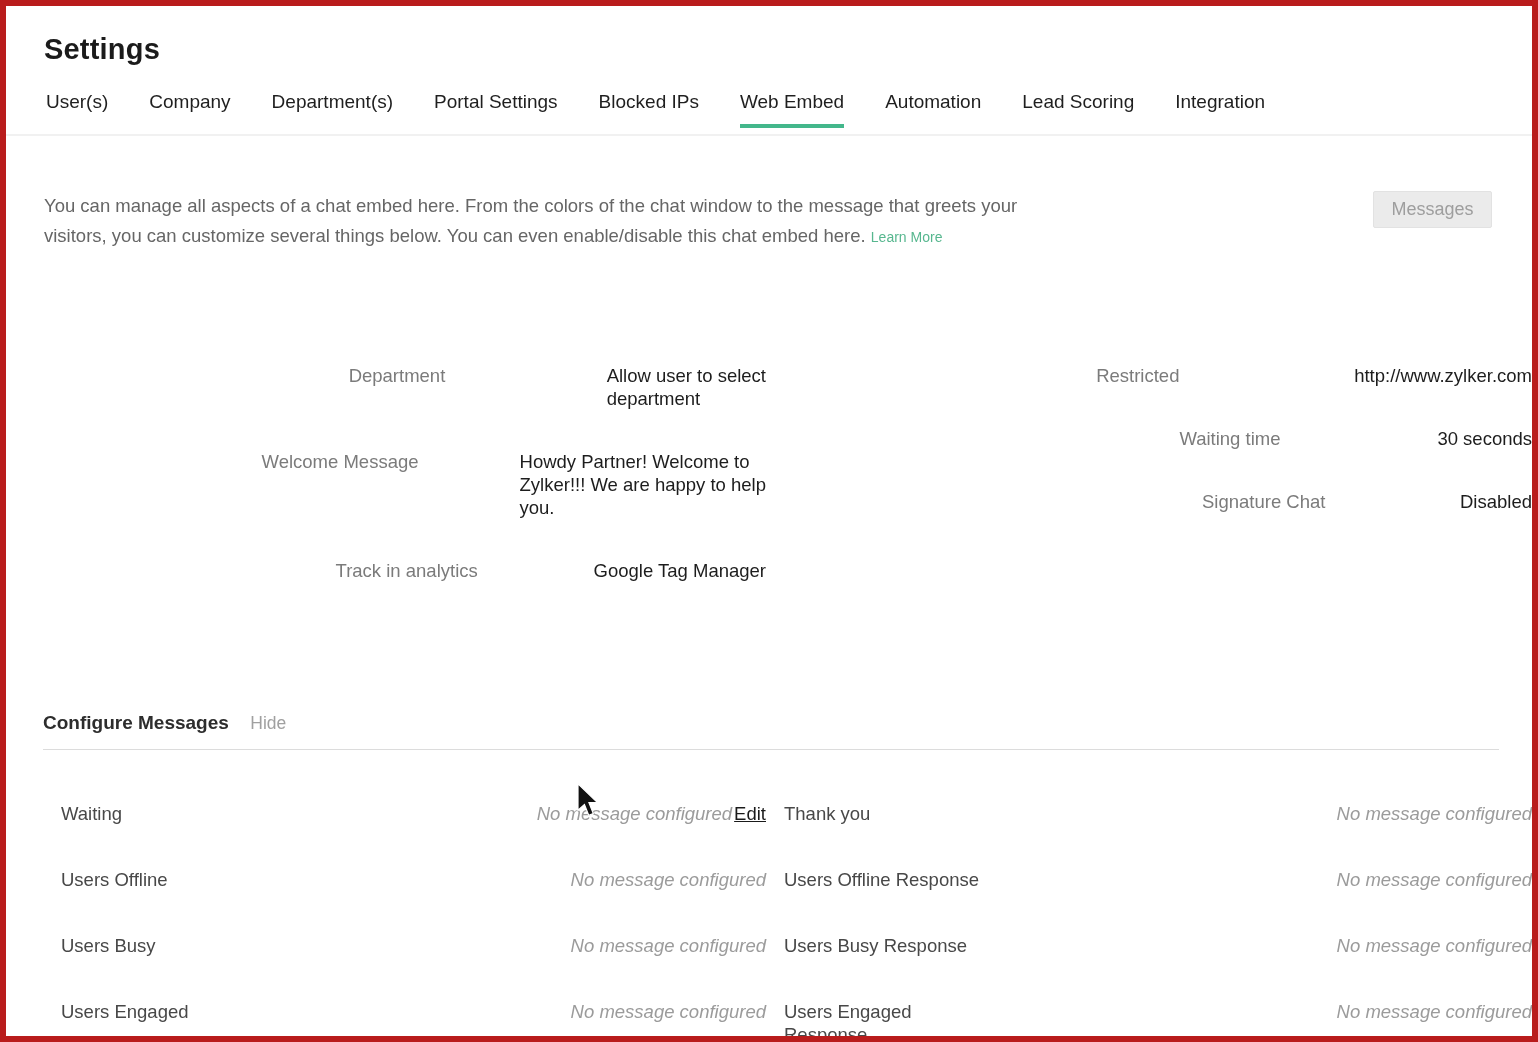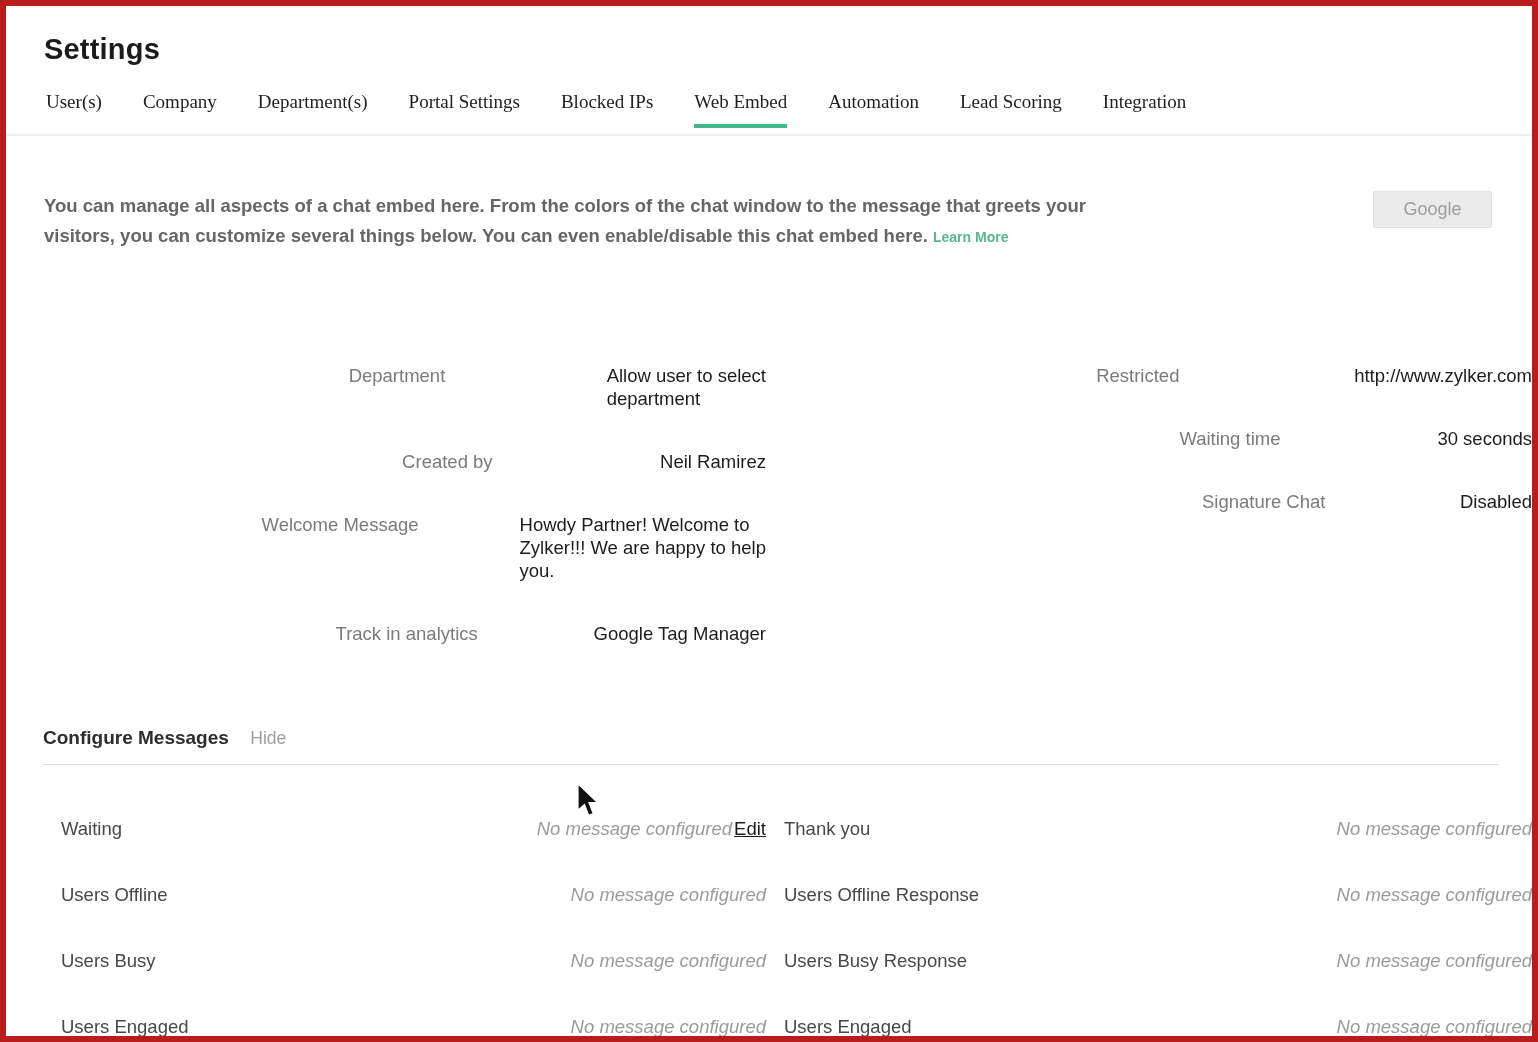--- a/index.html
+++ b/index.html
@@ -29,21 +29,20 @@
     gap: 41px;
     padding-left: 40px;
     margin-top: 25px;
   }
   .tab {
     font-size: 19px;
     color: #1f1f1f;
     padding-bottom: 15px;
     cursor: pointer;
     white-space: nowrap;
-    font-family: Liberation Serif, serif;
   }
   .tab.active {
     padding-bottom: 11px;
     border-bottom: 4px solid #43b78b;
   }
   .tabbar-divider {
     height: 2px;
     background: #f1f1f1;
     width: 100%;
     margin-top: 6px;
@@ -52,21 +51,20 @@
   .intro {
     position: relative;
     margin: 55px 38px 0 38px;
   }
   .intro-text {
     font-size: 18.5px;
     line-height: 30px;
     color: #666666;
     max-width: 1180px;
     white-space: pre-line;
-    font-weight: bold;
   }
   .intro-text .text-part { white-space: pre-line; }
   .learn-more {
     color: #57b78f;
     text-decoration: none;
     cursor: pointer;
     font-size: 14px;
   }
   .disable-btn {
     position: absolute;
@@ -109,20 +107,21 @@
   }
   
   .section-head {
     margin: 42px 38px 15px 37px;
   }
   .section-title {
     display: inline-block;
     font-size: 19px;
     font-weight: 700;
     color: #2d2d2d;
+    margin-top: 48px;
   }
   .hide-link {
     display: inline-block;
     margin-left: 17px;
     font-size: 17.5px;
     color: #a0a0a0;
     cursor: pointer;
   }
   .section-divider {
     height: 1px;
@@ -189,33 +188,29 @@
     <div class="tab active">Web Embed</div>
     <div class="tab">Automation</div>
     <div class="tab">Lead Scoring</div>
     <div class="tab">Integration</div>
   </div>
   <div class="tabbar-divider"></div>
 
   <div class="intro">
     <div class="intro-text"><span class="text-part">You can manage all aspects of a chat embed here. From the colors of the chat window to the message that greets your
 visitors, you can customize several things below. You can even enable/disable this chat embed here. </span><a class="learn-more">Learn More</a></div>
-    <button class="disable-btn">Google</button>
+    <button class="disable-btn">Messages</button>
   </div>
 
   <div class="details">
     <div class="col-left">
       <div class="field-row">
         <div class="field-label">Department</div>
         <div class="field-value">Allow user to select
 department</div>
-      </div>
-      <div class="field-row">
-        <div class="field-label">Created by</div>
-        <div class="field-value">Neil Ramirez</div>
       </div>
       <div class="field-row">
         <div class="field-label">Welcome Message</div>
         <div class="field-value">Howdy Partner! Welcome to
 Zylker!!! We are happy to help
 you.</div>
       </div>
       <div class="field-row">
         <div class="field-label">Track in analytics</div>
         <div class="field-value">Google Tag Manager</div>

